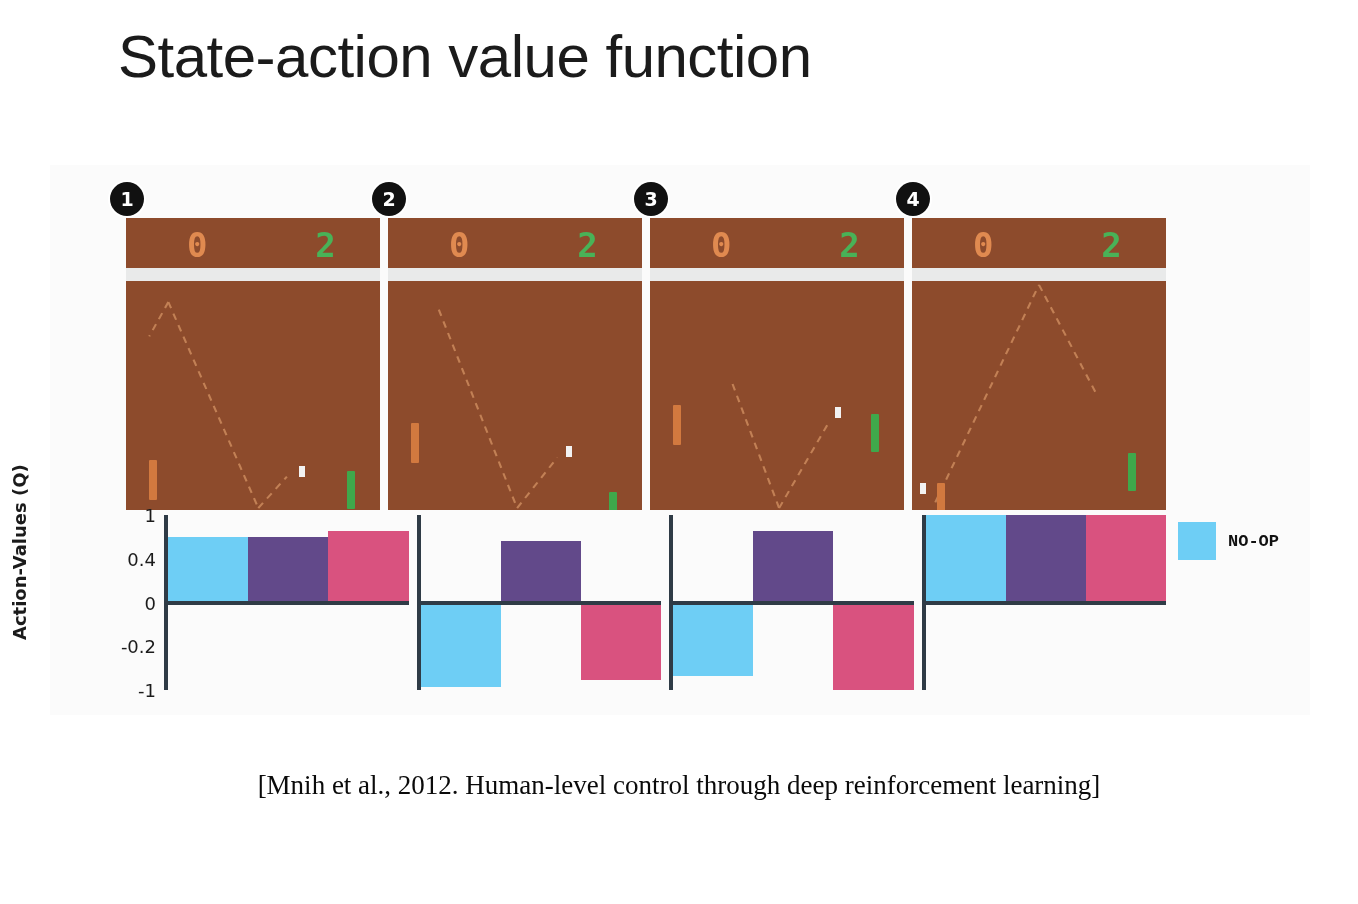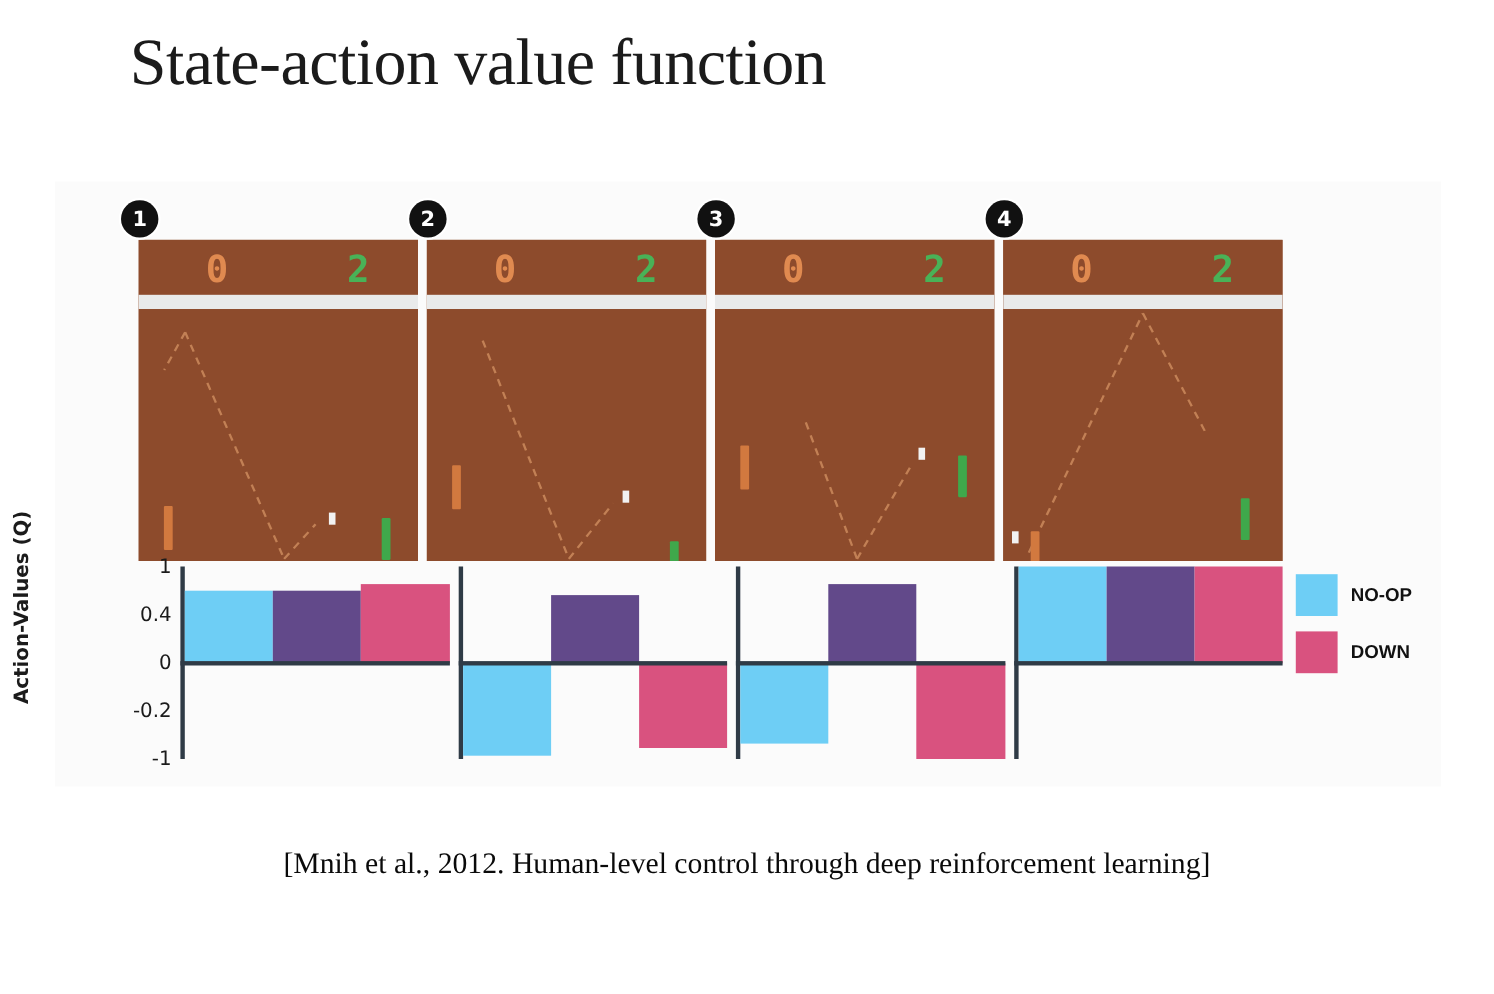--- a/index.html
+++ b/index.html
@@ -13,21 +13,21 @@
     position: relative;
     font-family: "Liberation Sans", sans-serif;
     overflow: hidden;
   }
 
   
   #slide-title {
     position: absolute;
     left: 118px;
     top: 22px;
-    font-family: Liberation Serif, serif;
+    font-family: Liberation Sans, sans-serif;
     font-size: 60px;
     font-weight: 300;
     color: #1b1b1b;
     letter-spacing: -0.5px;
     white-space: nowrap;
   }
 
   
   #figure {
     position: absolute;
@@ -246,21 +246,21 @@
   }
   .swatch {
     width: 38px;
     height: 38px;
     flex: 0 0 auto;
   }
   .legend-label {
     font-size: 17px;
     font-weight: bold;
     color: #111111;
-    font-family: Liberation Sans, sans-serif;
+    font-family: Liberation Mono, monospace;
     white-space: nowrap;
   }
 
   
   #caption {
     position: absolute;
     left: 0;
     top: 770px;
     width: 1358px;
     text-align: center;
@@ -434,22 +434,18 @@
           </div>
           <div class="axis-h"></div>
         </div>
       </div>
 
     <div class="legend">
       <div class="legend-row">
         <span class="swatch" style="background: rgb(110, 206, 245);"></span>
         <span class="legend-label">NO-OP</span>
       </div>
-      <div class="legend-row">
-        <span class="swatch" style="background: rgb(217, 82, 127);"></span>
-        <span class="legend-label">DOWN</span>
-      </div>
     </div>
 
   </div>
 </div>
 
 <div id="caption">[Mnih et al., 2012. Human-level control through deep reinforcement learning]</div>
 
 </body></html>

